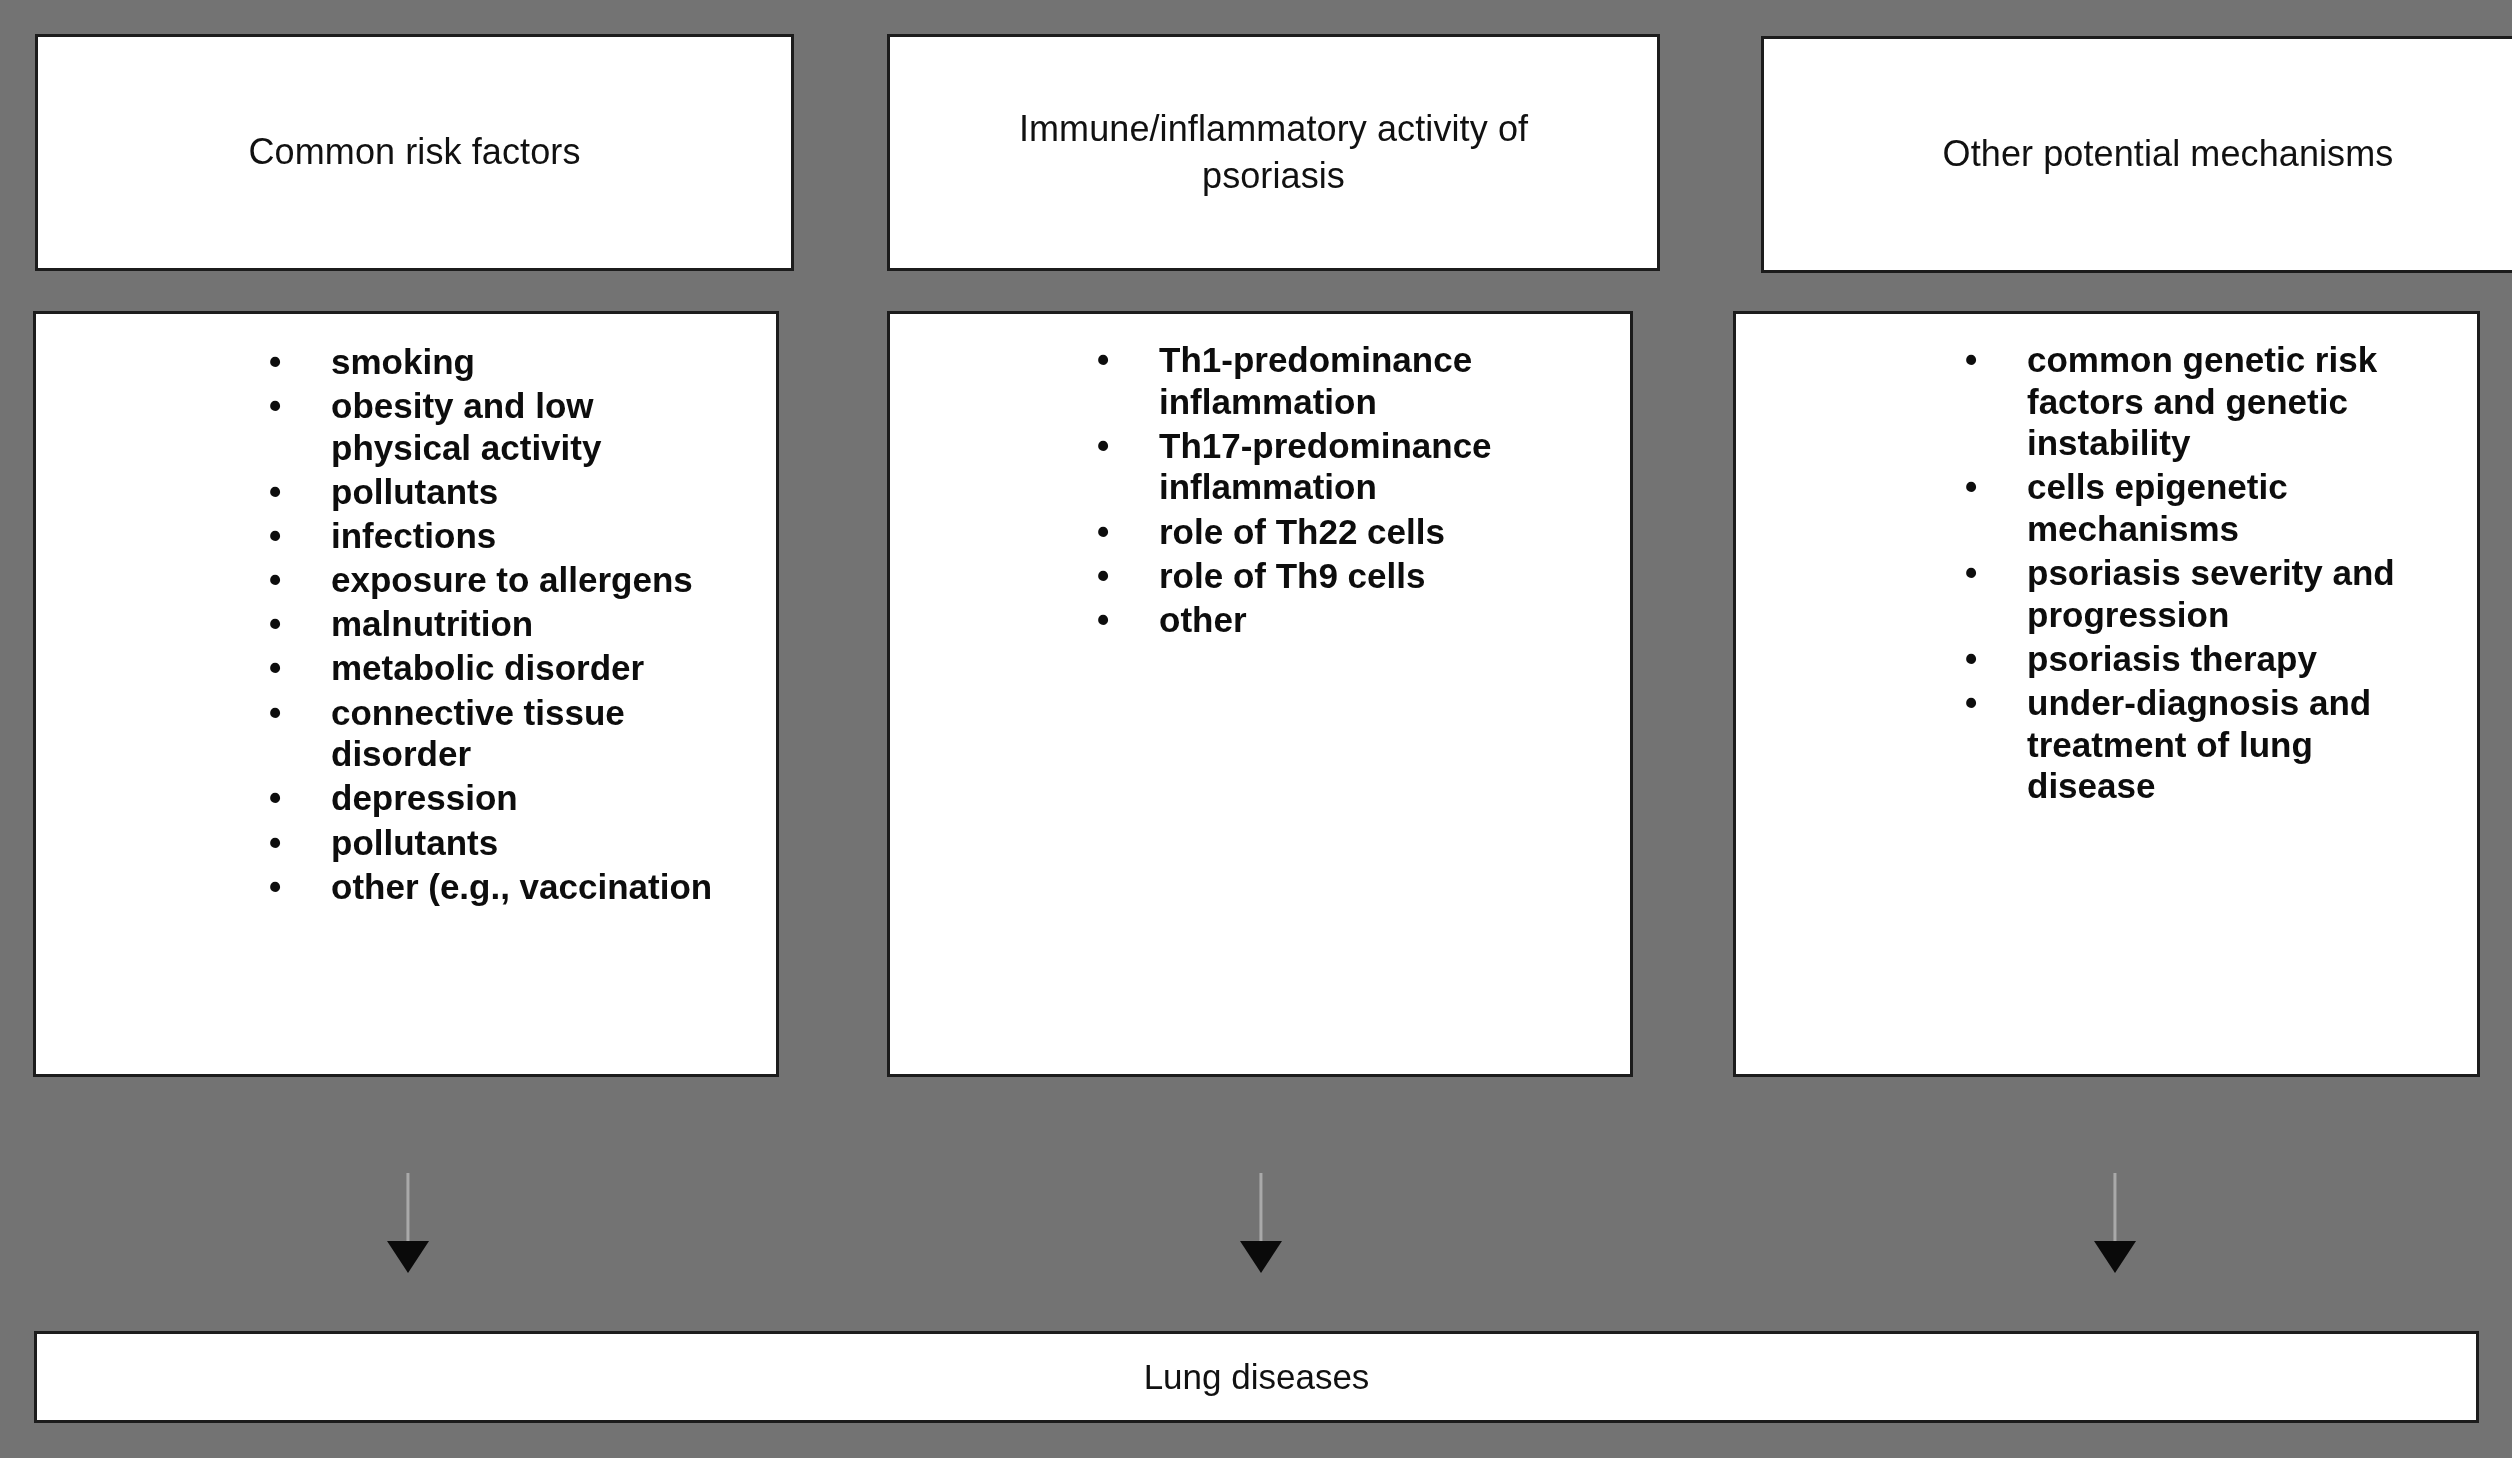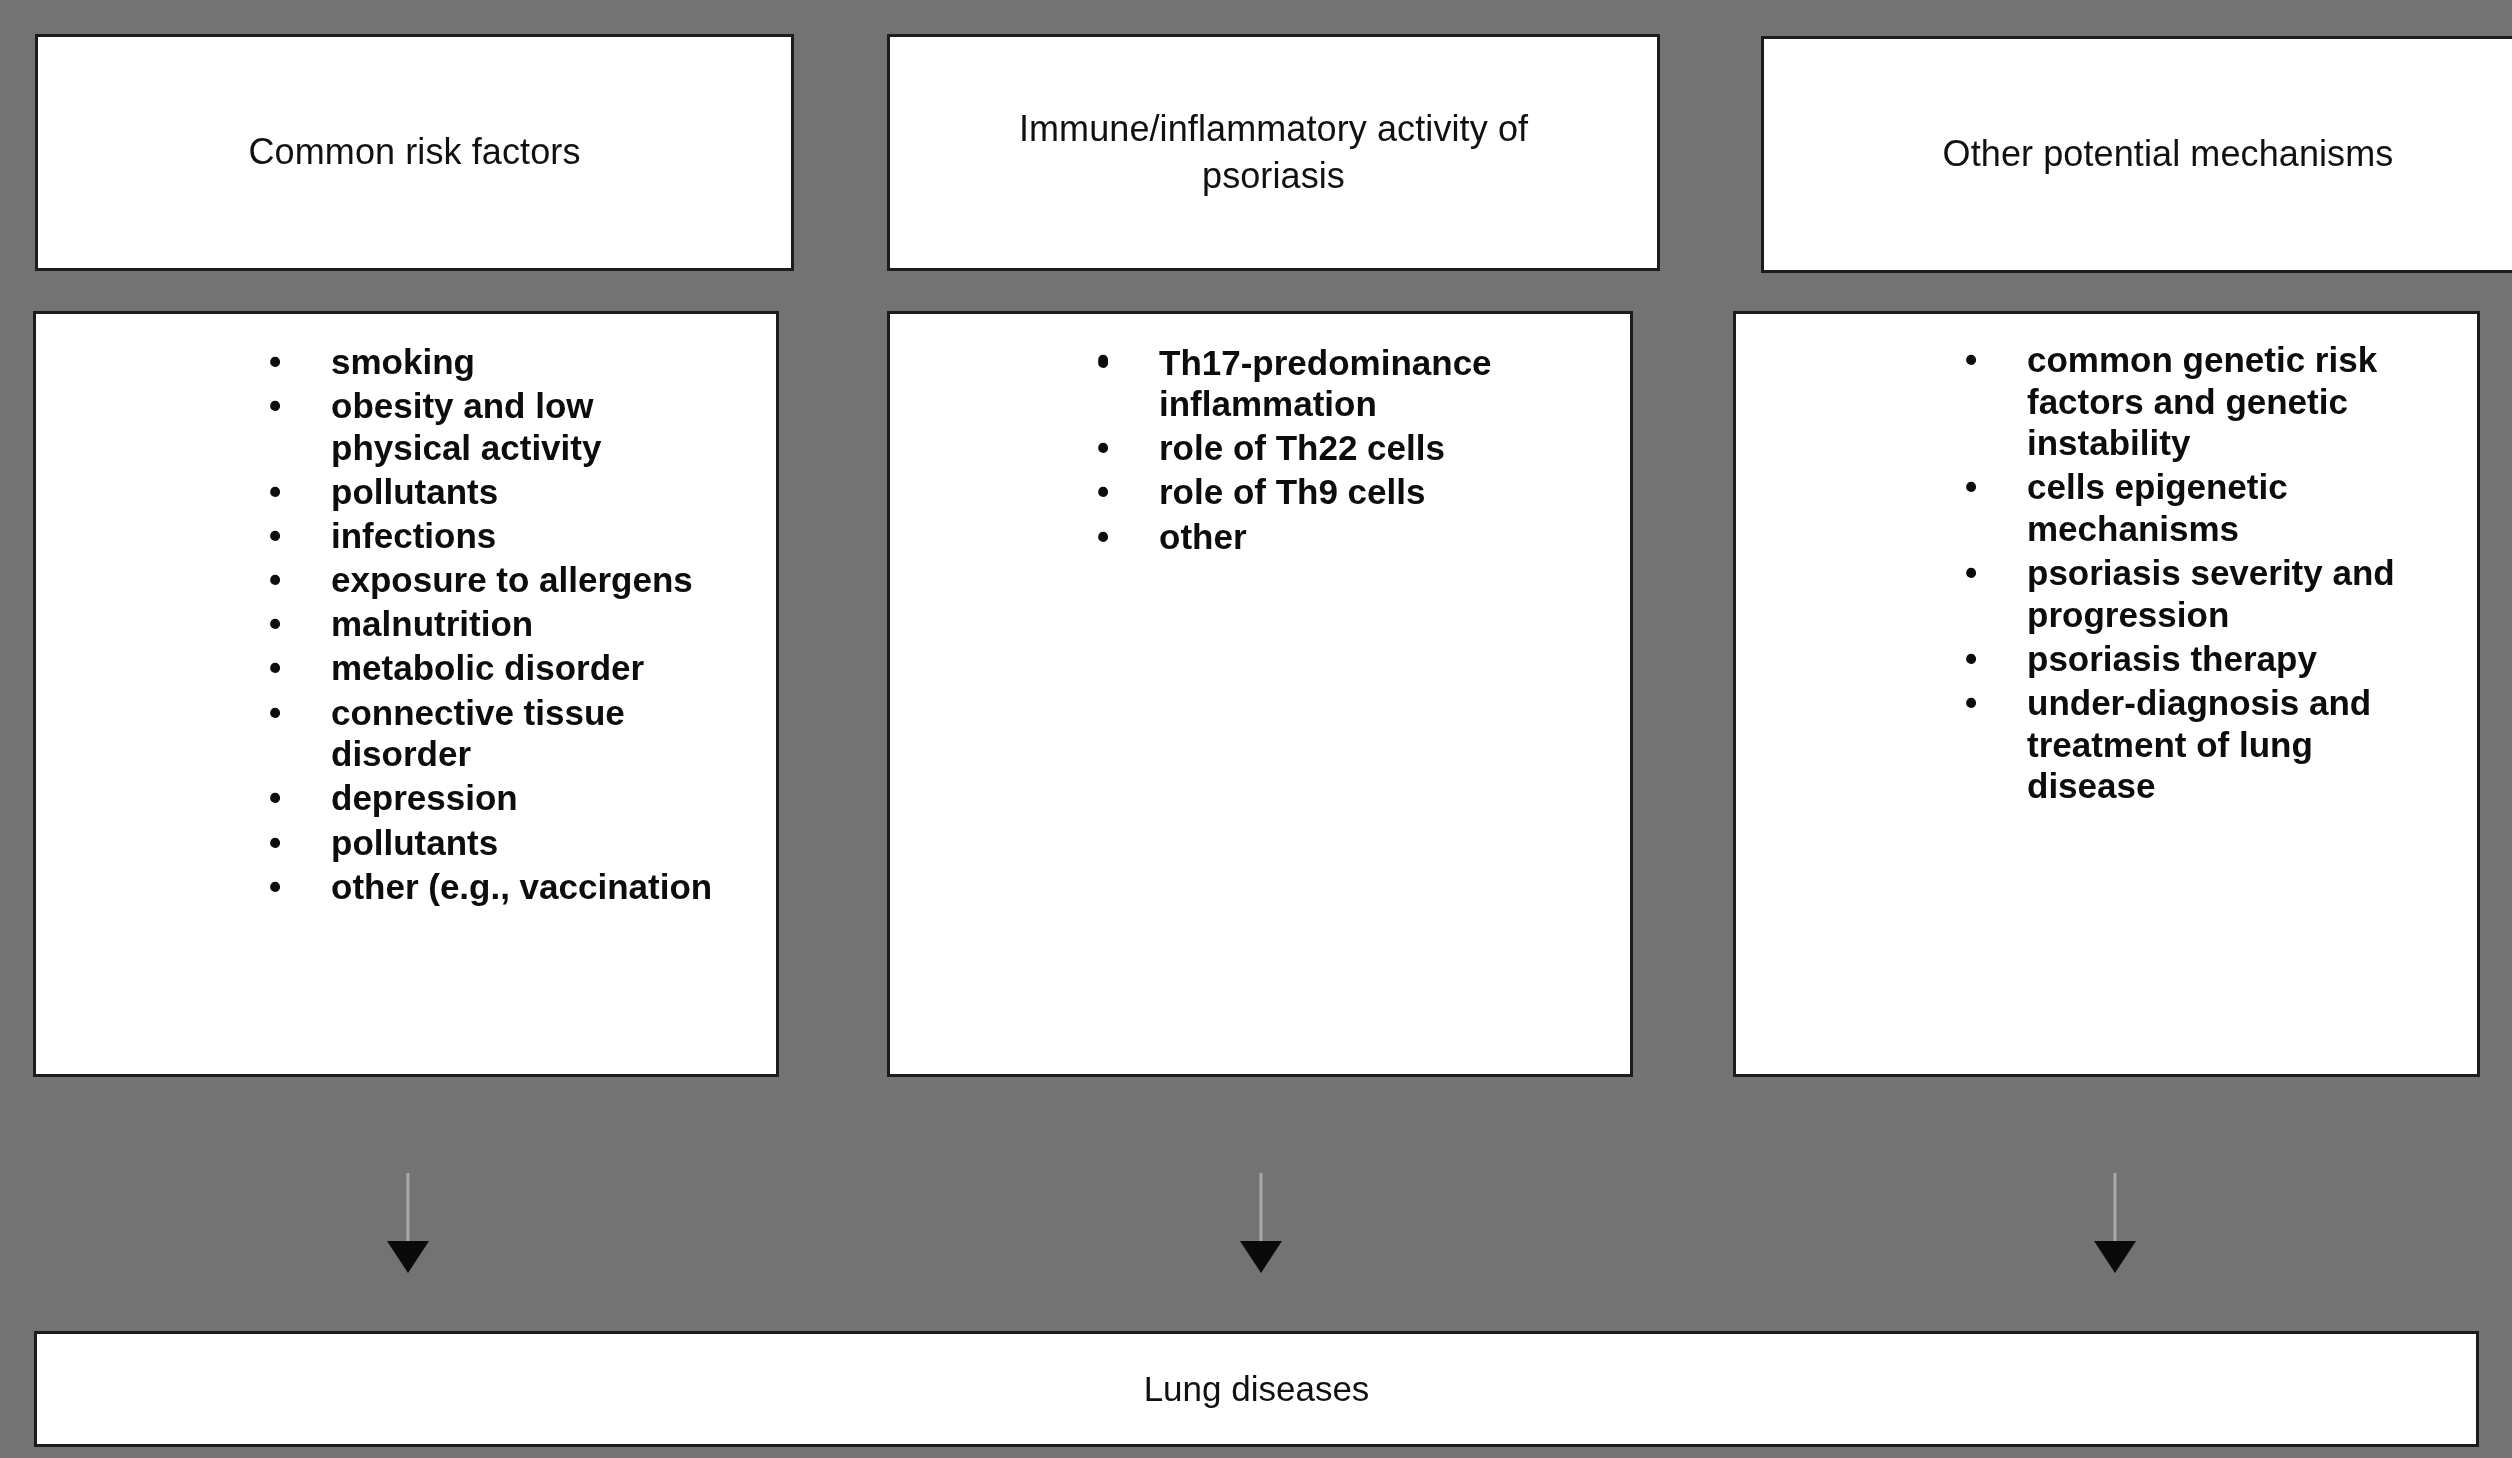--- a/index.html
+++ b/index.html
@@ -172,20 +172,21 @@
         <span class="dot">•</span>
         <span>other (e.g., vaccination</span>
       </li>
     </ul>
   </div>
 
   <div class="box list-box" style="left:887px; top:311px; width:746px; height:766px;">
     <ul class="bullet-list" style="left:207px; top:25px; width:464px;">
       <li class="bullet-item">
         <span class="dot">•</span>
+        <span>Th1-predominance inflammation</span>
       </li>
       <li class="bullet-item">
         <span class="dot">•</span>
         <span>Th17-predominance inflammation</span>
       </li>
       <li class="bullet-item">
         <span class="dot">•</span>
         <span>role of Th22 cells</span>
       </li>
       <li class="bullet-item">
@@ -232,18 +233,18 @@
   <div class="arrow" style="left:1240px; top:1173px; width:41px; height:100px;">
     <div class="shaft" style="height:69px;"></div>
     <div class="head"></div>
   </div>
 
   <div class="arrow" style="left:2094px; top:1173px; width:41px; height:100px;">
     <div class="shaft" style="height:69px;"></div>
     <div class="head"></div>
   </div>
 
-  <div class="box bottom-box" style="left:34px; top:1331px; width:2445px; height:116px;">
+  <div class="box bottom-box" style="left:34px; top:1331px; width:2445px; height:92px;">
     <div class="bottom-text">Lung diseases</div>
   </div>
 
 </div>
 
 
 </body></html>

